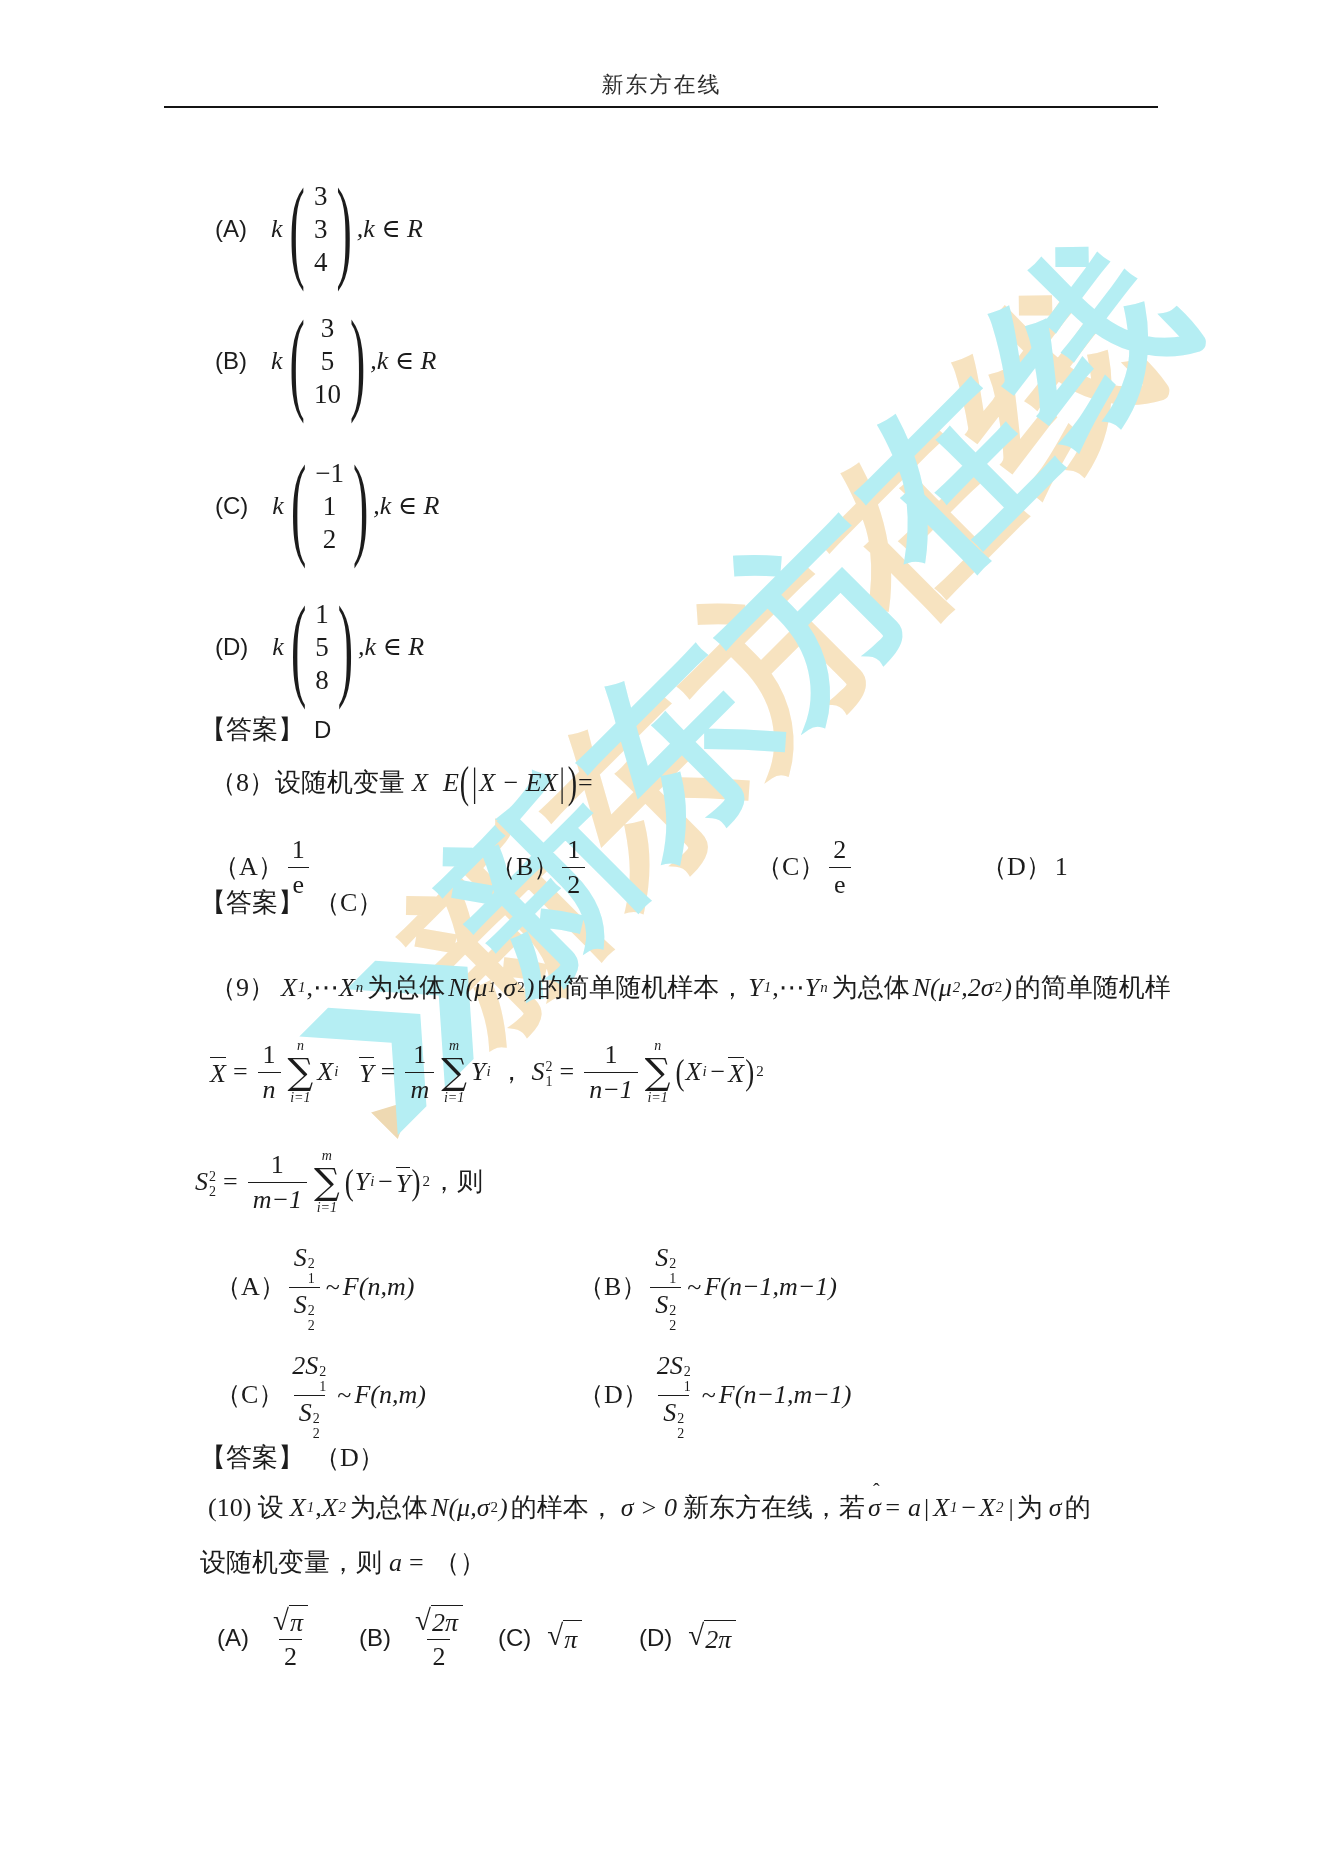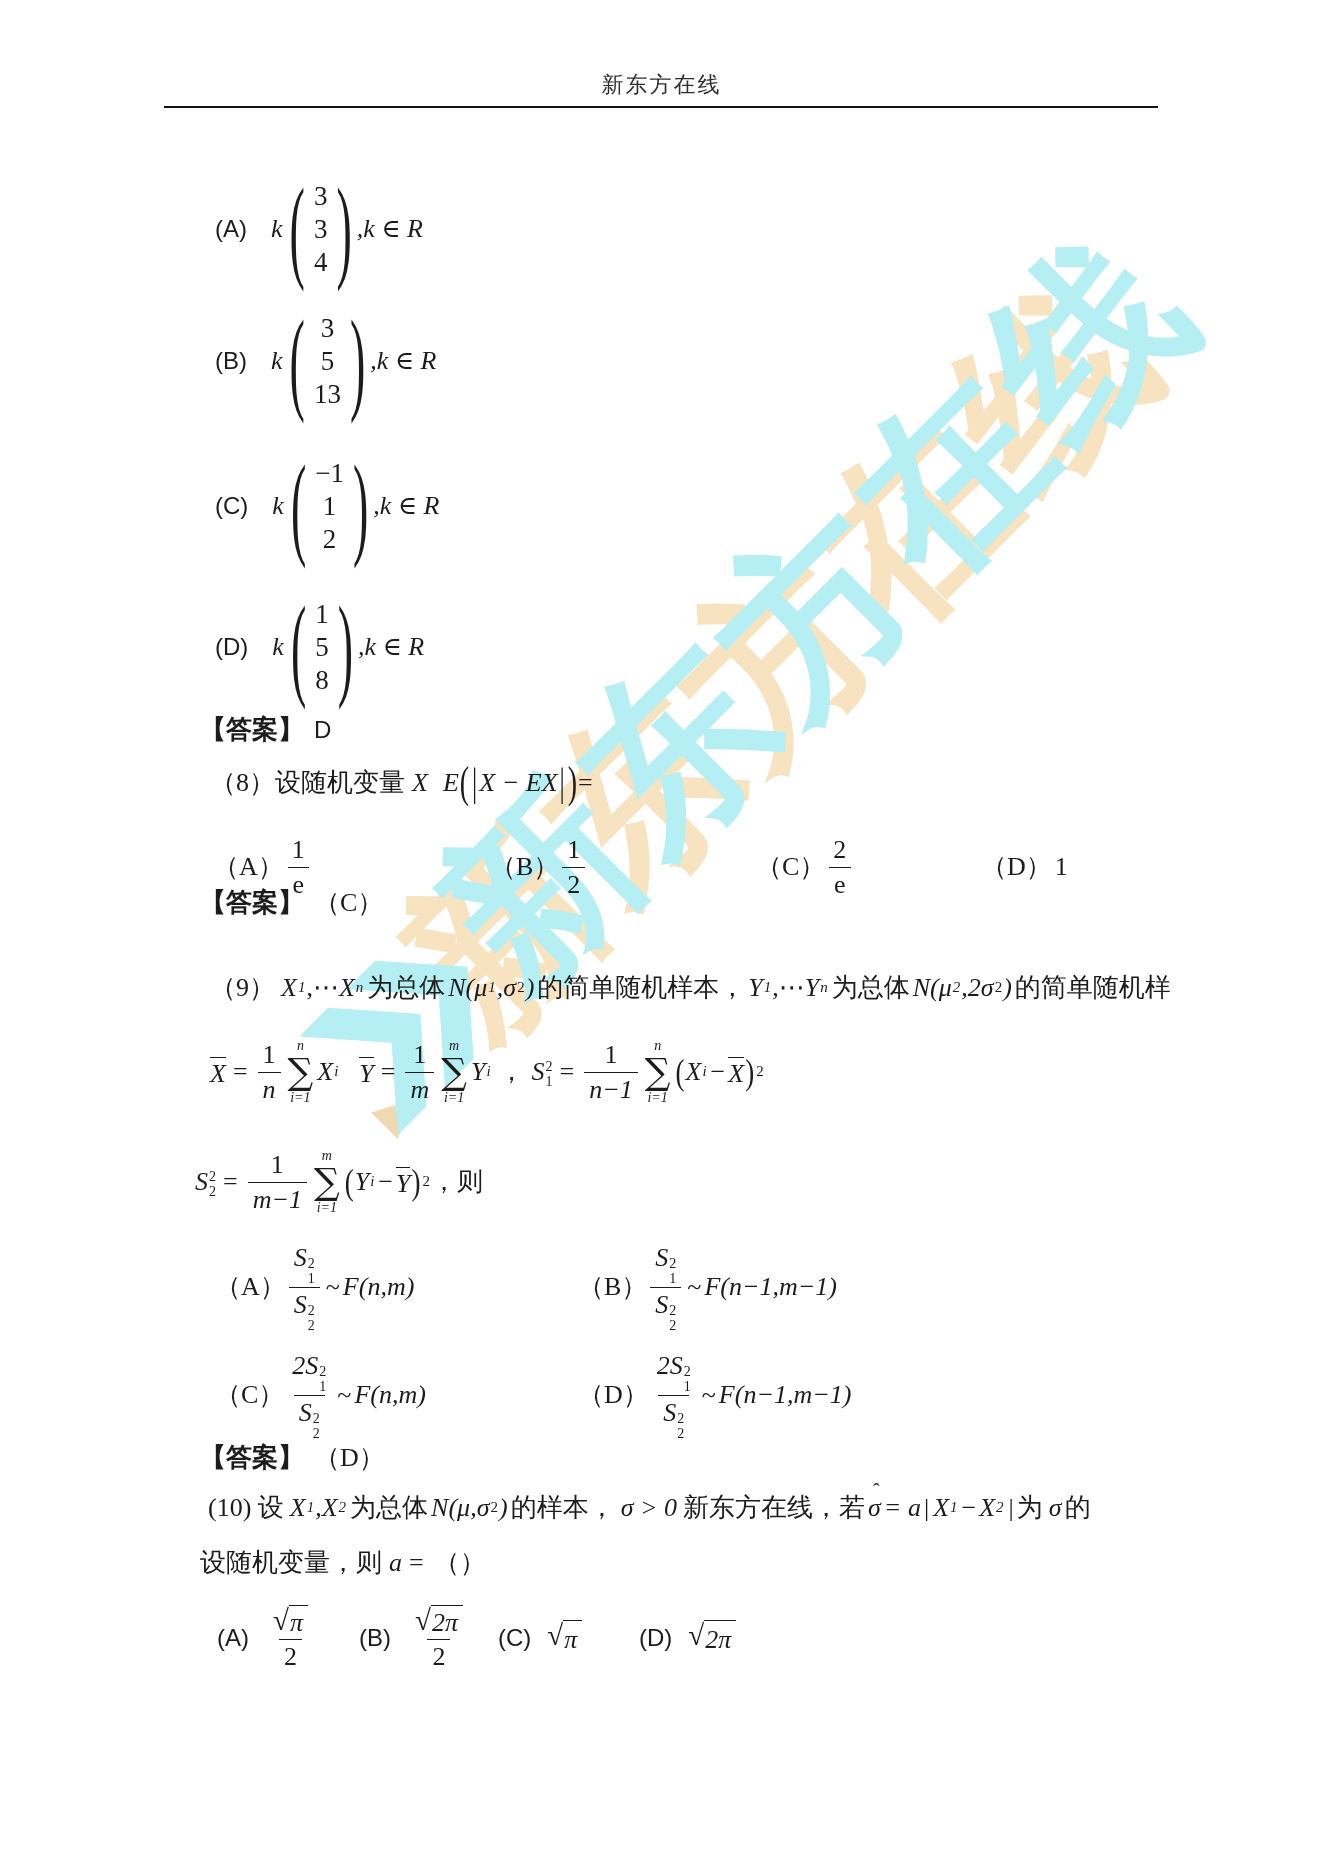--- a/index.html
+++ b/index.html
@@ -51,21 +51,21 @@
           font-size:27px; padding:0 7px; }
   
   .mp  { display:inline-block; font-size:28px; line-height:1; transform:scaleY(1.55); margin:0 1px; }
   .mb  { display:inline-block; font-size:26px; line-height:1; transform:scaleY(1.5); margin:0 2px; }
   .mp2 { display:inline-block; font-size:27px; line-height:1; transform:scaleY(1.3); margin:0 1px; }
   
   .sqrt { display:inline-flex; align-items:flex-start; margin:0 2px; }
   .sqrt .rsign { font-size:29px; line-height:1.05; }
   .sqrt .rbody { border-top:1.8px solid #1c1c1c; padding:2px 5px 0 1px; font-style:italic; }
   
-  .albl { font-weight:700; }
+  .albl { font-weight:400; }
   .aval { margin-left:10px; }
   .aval-sans { font-family:"Liberation Sans","DejaVu Sans",sans-serif; font-size:24px; }
   
   .vopt { height:112px; }
   .vopt .olabel { font-size:24px; margin-right:24px; }
   .coef { margin-right:2px; }
   
   .hat { position:relative; display:inline-block; }
   .hat .hmark { position:absolute; top:-13px; left:5px; font-size:20px; font-style:normal; }
   .spaced { letter-spacing:5px; }
@@ -105,21 +105,21 @@
     </div>
 
     <div class="line vopt" style="top:305px; left:215px;">
       <span class="olabel sans">(B)</span>
       <span class="it coef">k</span>
       <span class="vec">
         <span class="bigpar">(</span>
         <span class="vcol">
           <span>3</span>
           <span>5</span>
-          <span>13</span>
+          <span>10</span>
         </span>
         <span class="bigpar">)</span>
       </span>
       <span class="it">,k ∈ R</span>
     </div>
 
     <div class="line vopt" style="top:450px; left:215px;">
       <span class="olabel sans">(C)</span>
       <span class="it coef">k</span>
       <span class="vec">

